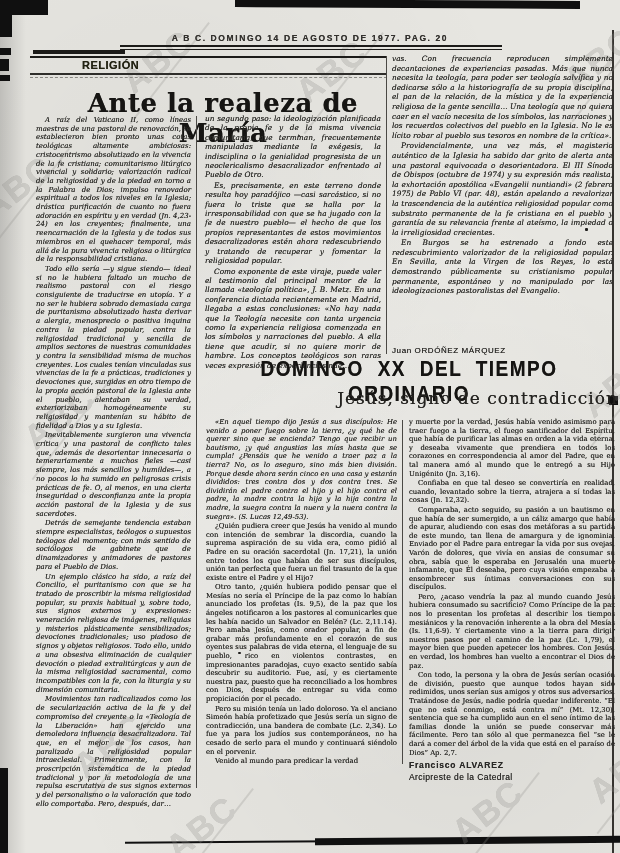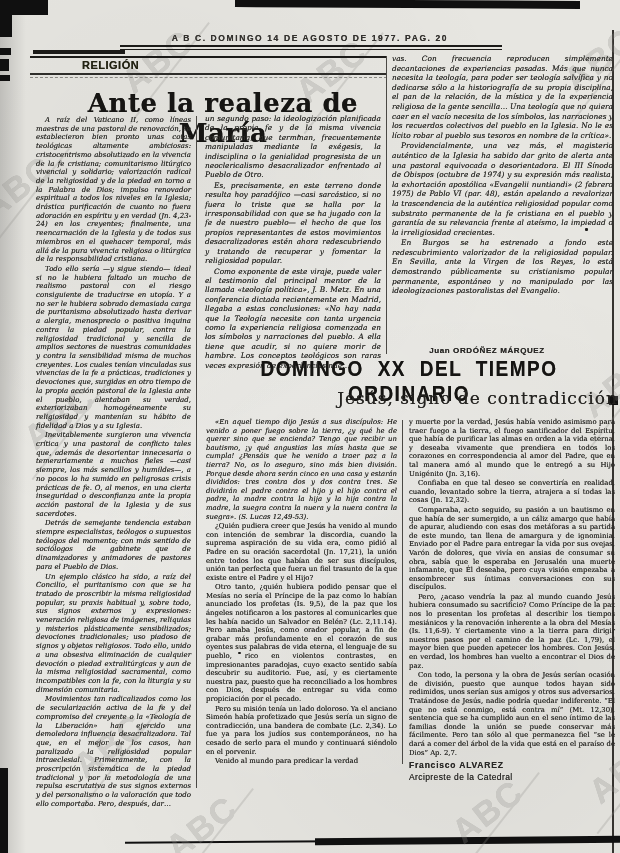--- a/index.html
+++ b/index.html
@@ -35,21 +35,21 @@
   .col{text-align:justify;}
   .col p{margin:0 0 1px 0;text-indent:9px;}
   .col p.cont{text-indent:0;}
   .a1c1{left:36px;top:116px;width:155px;font-size:7px;line-height:8.7px;font-style:italic;}
   .a1c2{left:205px;top:114px;width:176px;font-size:7.4px;line-height:9.4px;font-style:italic;}
   .a1c3{left:392px;top:54px;width:221px;font-size:7.4px;line-height:9.6px;font-style:italic;}
   .vrule{width:1px;background:#4a4844;}
   .v1{left:196px;top:116px;height:672px;}
   .v2{left:386px;top:56px;height:298px;}
   .v3{left:402px;top:420px;height:344px;}
-  .sig1{left:392px;top:346px;width:190px;text-align:center;font-family:"Liberation Sans",sans-serif;font-weight:bold;font-size:8px;letter-spacing:0.6px;color:#2a2927;}
+  .sig1{left:392px;top:346px;width:190px;text-align:left;font-family:"Liberation Sans",sans-serif;font-weight:normal;font-size:8px;letter-spacing:0.6px;color:#2a2927;}
   
   .a2-kicker{left:200px;top:360px;width:418px;margin:0;text-align:center;font-family:"Liberation Sans",sans-serif;
      font-weight:bold;font-size:19px;letter-spacing:1.5px;word-spacing:7px;color:#151412;transform:scaleY(1.12);}
   .a2-title{left:200px;top:388px;width:418px;margin:0;text-align:right;font-size:17px;font-weight:normal;letter-spacing:1px;color:#242320;}
   .a2c1{left:206px;top:418px;width:191px;font-size:6.9px;line-height:8.6px;}
   .a2c2{left:409px;top:418px;width:206px;font-size:6.9px;line-height:8.6px;}
   .a2c1 p.em{font-style:italic;}
   .sig2{left:409px;top:760px;width:180px;text-align:left;font-family:"Liberation Sans",sans-serif;font-size:8.5px;color:#2a2927;}
   .sig2 .nm{font-weight:bold;letter-spacing:0.8px;}
   .sig2 .rl{margin-top:2px;letter-spacing:0.4px;}

